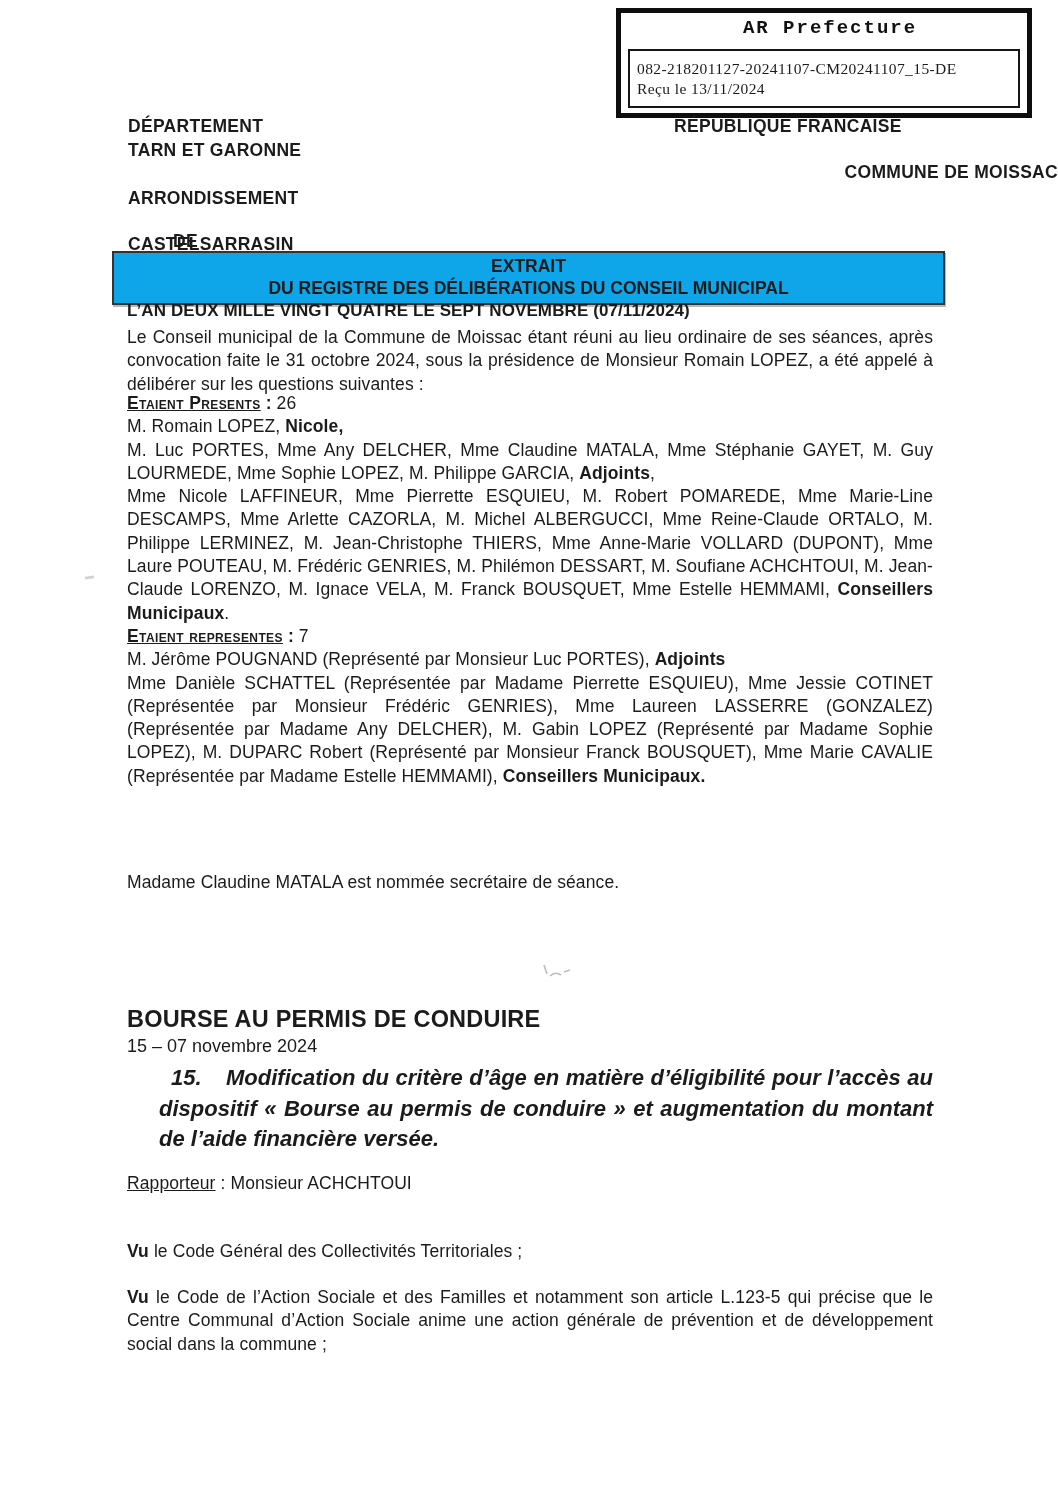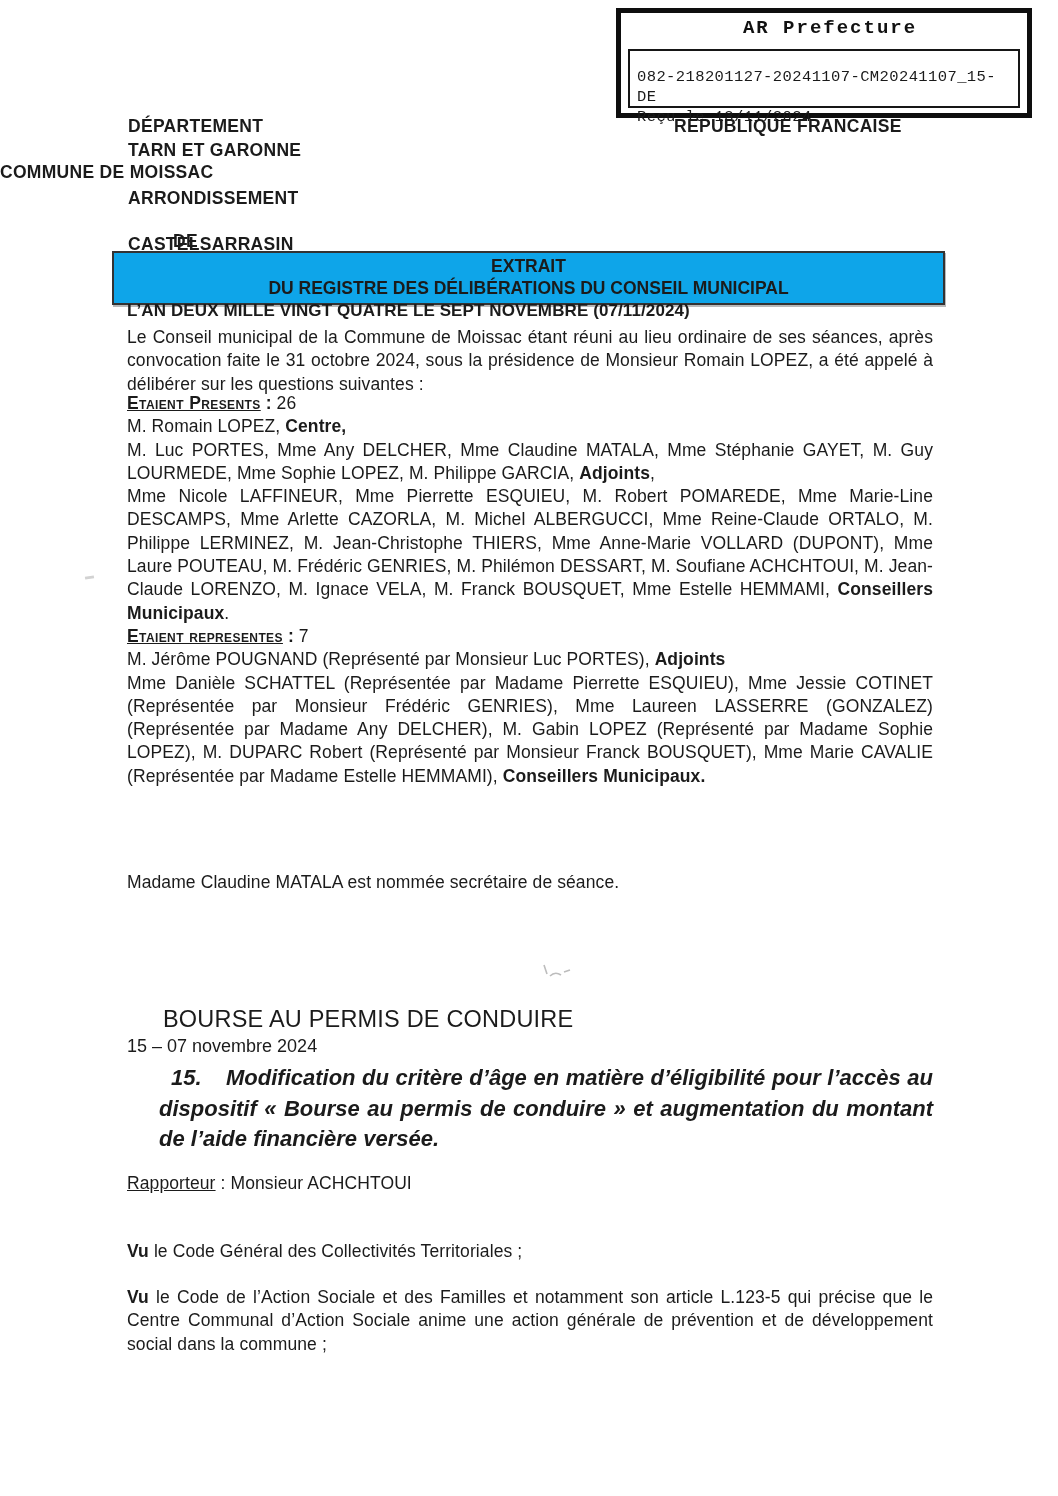--- a/index.html
+++ b/index.html
@@ -8,47 +8,47 @@
   .abs{position:absolute;}
   .col{left:127px;width:806px;}
 
   
   .stamp{left:616px;top:8px;width:416px;height:110px;border:5px solid #0e0e0e;
          box-sizing:border-box;background:#fff;}
   .stamp-title{font-family:"Liberation Mono","DejaVu Sans Mono",monospace;
          font-weight:bold;font-size:19px;letter-spacing:2px;text-align:center;
          padding-top:4px;color:#111;padding-left:12px;}
   .stamp-inner{position:absolute;left:7px;right:7px;top:36px;bottom:5px;
-         border:2px solid #161616;padding:16px 7px;box-sizing:border-box;
-         font-family:Liberation Mono, monospace;
+         border:2px solid #161616;padding:8px 7px;box-sizing:border-box;
+         font-family:Liberation Serif, serif;
          font-size:15.5px;line-height:20px;letter-spacing:.4px;color:#1a1a1a;}
 
   
   .hl{font-weight:bold;font-size:17.5px;letter-spacing:.3px;white-space:nowrap;}
-  .commune{left:0;top:162px;width:1058px;text-align:left;}
+  .commune{left:0;top:162px;width:1058px;text-align:right;}
   .de-center{left:128px;top:211px;width:115px;text-align:center;margin-top:20px;}
 
   
   .extrait{left:112px;top:251px;width:833px;box-sizing:border-box;
          border:2px solid #333;box-shadow:1px 2px 0 #b9b9b9;
          text-align:center;font-weight:bold;font-size:17.5px;line-height:21.5px;
          padding:3px 4px 4px;background:#0ea5e9;}
 
   
   .txt{font-size:17.5px;line-height:23.3px;text-align:justify;letter-spacing:.1px;}
   .nojust{text-align:left;}
   .b{font-weight:bold;}
   .lan{top:301px;font-weight:bold;font-size:17px;letter-spacing:.1px;white-space:nowrap;}
   .sc{font-variant:small-caps;font-weight:bold;text-decoration:underline;letter-spacing:.4px;}
   #intro{top:326px;}
   #attendance{top:392px;}
   #secretary{top:871px;}
 
   
-  #service{top:1006px;font-weight:normal;font-size:23.5px;letter-spacing:.2px;white-space:nowrap;margin-left:36px;}
+  #service{top:1006px;font-weight:bold;font-size:23.5px;letter-spacing:.2px;white-space:nowrap;}
   #svcnum{top:1036px;font-size:18px;}
   #item{top:1063px;font-weight:bold;font-style:italic;font-size:22px;line-height:30.5px;
         text-align:justify;padding-left:32px;text-indent:-32px;box-sizing:border-box;}
   .item-num{display:inline-block;width:55px;text-indent:0;margin-left:44px;}
   #rapporteur{top:1172px;}
   .ul{text-decoration:underline;}
   #vu1{top:1240px;}
   #vu2{top:1286px;}
 
   
@@ -78,21 +78,21 @@
   <div class="abs extrait">
     <div>EXTRAIT</div>
     <div>DU REGISTRE DES DÉLIBÉRATIONS DU CONSEIL MUNICIPAL</div>
   </div>
 
   <div class="abs col lan">L’AN DEUX MILLE VINGT QUATRE LE SEPT NOVEMBRE (07/11/2024)</div>
   <div class="abs col txt" id="intro">Le Conseil municipal de la Commune de Moissac étant réuni au lieu ordinaire de ses séances, après convocation faite le 31 octobre 2024, sous la présidence de Monsieur Romain LOPEZ, a été appelé à délibérer sur les questions suivantes :</div>
 
   <div class="abs col txt" id="attendance">
     <div class="nojust"><span class="sc">Etaient Presents</span><span class="b"> : </span><span>26</span></div>
-    <div class="nojust"><span>M. Romain LOPEZ, </span><span class="b">Centre</span><span class="b">,</span></div>
+    <div class="nojust"><span>M. Romain LOPEZ, </span><span class="b">Nicole</span><span class="b">,</span></div>
     <div><span>M. Luc PORTES, Mme Any DELCHER, Mme Claudine MATALA, Mme Stéphanie GAYET, M. Guy LOURMEDE, Mme Sophie LOPEZ, M. Philippe GARCIA, </span><span class="b">Adjoints</span><span>,</span></div>
     <div><span>Mme Nicole LAFFINEUR, Mme Pierrette ESQUIEU, M. Robert POMAREDE, Mme Marie-Line DESCAMPS, Mme Arlette CAZORLA, M. Michel ALBERGUCCI, Mme Reine-Claude ORTALO, M. Philippe LERMINEZ, M. Jean-Christophe THIERS, Mme Anne-Marie VOLLARD (DUPONT), Mme Laure POUTEAU, M. Frédéric GENRIES, M. Philémon DESSART, M. Soufiane ACHCHTOUI, M. Jean-Claude LORENZO, M. Ignace VELA, M. Franck BOUSQUET, Mme Estelle HEMMAMI, </span><span class="b">Conseillers Municipaux</span><span>.</span></div>
     <div class="nojust"><span class="sc">Etaient representes</span><span class="b"> : </span><span>7</span></div>
     <div class="nojust"><span>M. Jérôme POUGNAND (Représenté par Monsieur Luc PORTES), </span><span class="b">Adjoints</span></div>
     <div><span>Mme Danièle SCHATTEL (Représentée par Madame Pierrette ESQUIEU), Mme Jessie COTINET (Représentée par Monsieur Frédéric GENRIES), Mme Laureen LASSERRE (GONZALEZ) (Représentée par Madame Any DELCHER), M. Gabin LOPEZ (Représenté par Madame Sophie LOPEZ), M. DUPARC Robert (Représenté par Monsieur Franck BOUSQUET), Mme Marie CAVALIE (Représentée par Madame Estelle HEMMAMI), </span><span class="b">Conseillers Municipaux.</span></div>
   </div>
 
   <div class="abs col txt nojust" id="secretary">Madame Claudine MATALA est nommée secrétaire de séance.</div>
 
   <svg class="abs" style="left:540px;top:962px" width="34" height="24" viewBox="0 0 34 24">

